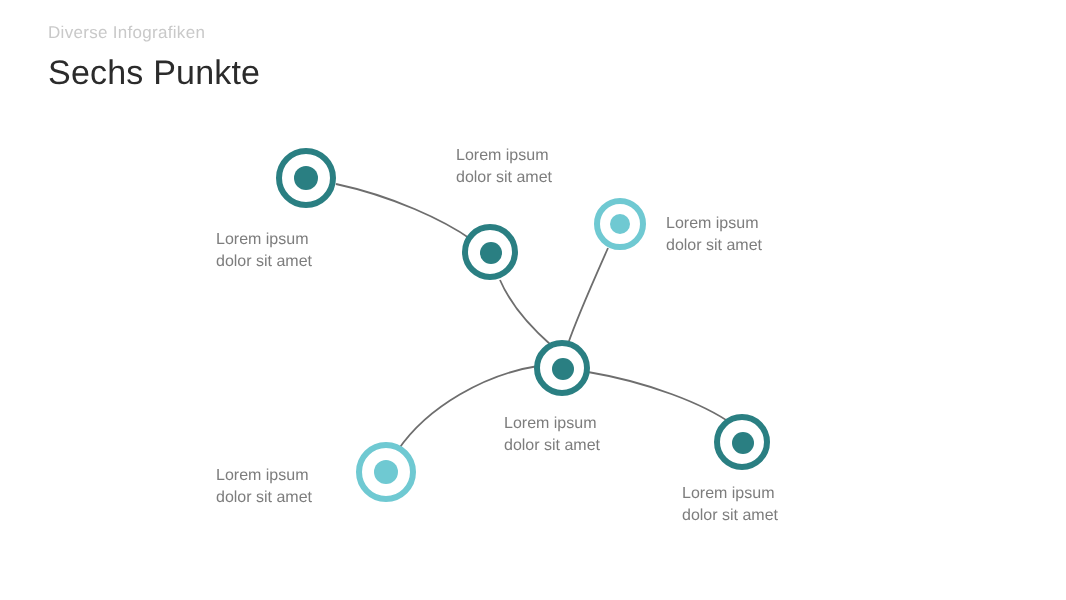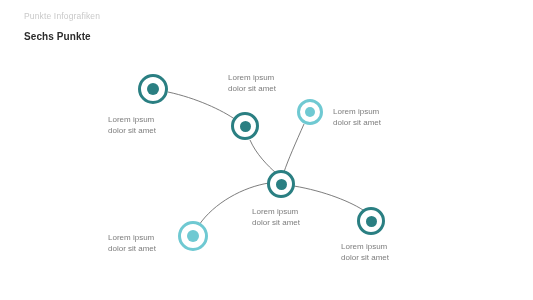--- a/index.html
+++ b/index.html
@@ -31,22 +31,22 @@
   }
   #eyebrow {
     font-size: 8.5px;
     letter-spacing: 0.15px;
     color: #c9c9c9;
     line-height: 12px;
     white-space: nowrap;
   }
   #title {
     margin-top: 5px;
-    font-size: 10px;
-    font-weight: bold;
+    font-size: 17px;
+    font-weight: normal;
     color: #2b2b2b;
     letter-spacing: 0.1px;
     line-height: 19px;
     white-space: nowrap;
   }
   
   #diagram {
     position: absolute;
     left: 0; top: 0;
     width: 533px;
@@ -79,21 +79,21 @@
   .label.right { text-align: left; }
   .label.left  { text-align: left; }
   .label.center { text-align: left; }
 </style>
 </head>
 <body>
 
 <div id="slide">
 
   <div id="header">
-    <div id="eyebrow">Punkte Infografiken</div>
+    <div id="eyebrow">Diverse Infografiken</div>
     <div id="title">Sechs Punkte</div>
   </div>
 
   <div id="diagram">
 
     <svg id="edges" viewBox="0 0 533 300">
 
       <path id="p-edge-1-2" d="M 168 92 C 196 98 222 110 236 120" fill="none" stroke="#6e6e6e" stroke-width="0.9"></path>
 
       <path id="p-edge-2-4" d="M 250 140 C 256 154 268 166 276 173" fill="none" stroke="#6e6e6e" stroke-width="0.9"></path>

